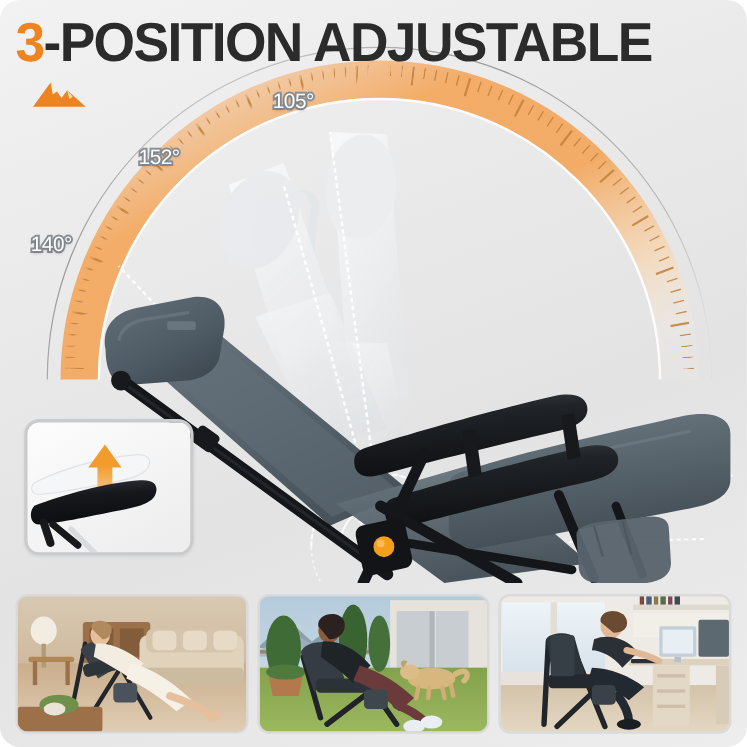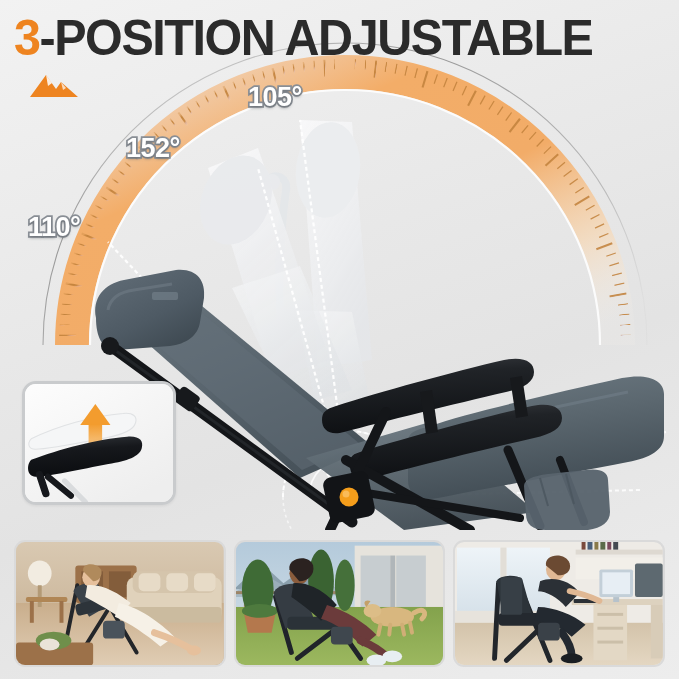--- a/index.html
+++ b/index.html
@@ -9,20 +9,21 @@
   }
   body {
     font-family: "Liberation Sans", sans-serif;
   }
   #infographic {
     position: relative;
     width: 679px;
     height: 679px;
     overflow: hidden;
     background: linear-gradient(160deg, #f2f2f2 0%, #e9e9e9 35%, #e3e3e3 60%, #ededed 100%);
+    border-radius: 18px;
   }
 
   
   .title-block {
     position: absolute;
     left: 14px;
     top: 12px;
     width: 640px;
     height: 90px;
     z-index: 40;
@@ -60,22 +61,22 @@
     width: 679px;
     height: 679px;
     z-index: 5;
     pointer-events: none;
   }
 
   
   .ang-label {
     position: absolute;
     z-index: 45;
-    font-size: 27px;
-    font-weight: bold;
+    font-size: 19px;
+    font-weight: normal;
     color: #ffffff;
     letter-spacing: -0.5px;
     font-family: "Liberation Sans", sans-serif;
     -webkit-text-stroke: 3.5px #8b9097;
     paint-order: stroke fill;
     text-shadow: 0 2px 3px rgba(90,95,100,0.55);
     white-space: nowrap;
   }
   .ang-label span {
     position: relative;
@@ -381,21 +382,21 @@
       <span class="title-num">3</span><span>-POSITION ADJUSTABLE</span>
     </div>
     <svg class="brand-logo" viewBox="0 0 60 32">
       <path d="M4 28 L20 6 L30 20 L35 13 L52 28 Z" fill="#ee8420"></path>
       <path d="M20 6 L26 14 L22 17 Z" fill="#ffffff" opacity="0.85"></path>
       <path d="M35 13 L40 19 L37 21 Z" fill="#ffffff" opacity="0.7"></path>
     </svg>
   </div>
 
   <div class="ang-label ang-140">
-    <span>110°</span>
+    <span>140°</span>
   </div>
   <div class="ang-label ang-122">
     <span>152°</span>
   </div>
   <div class="ang-label ang-105">
     <span>105°</span>
   </div>
 
   <div class="inset-card">
     <svg width="100%" height="100%" viewBox="0 0 142 112" preserveAspectRatio="none">

